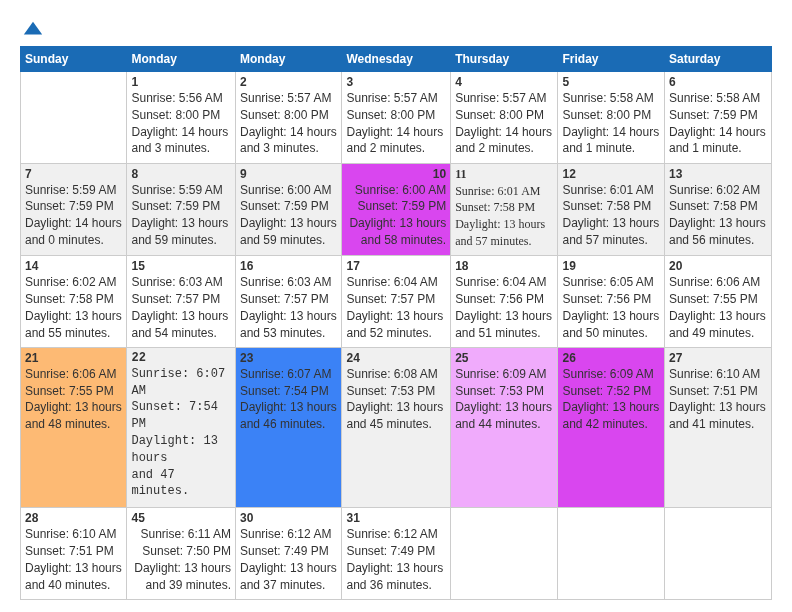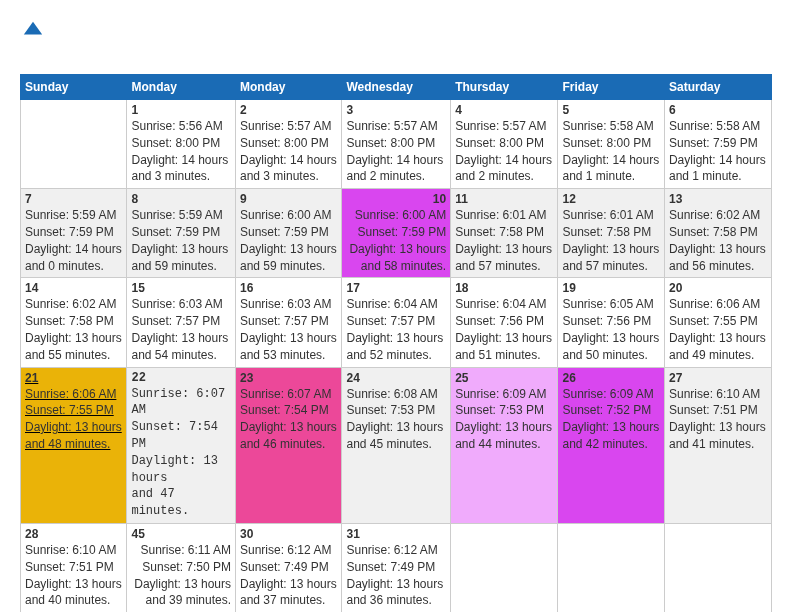--- a/index.html
+++ b/index.html
@@ -54,21 +54,20 @@
     .location-title {
       font-size: 16px;
       color: #333;
       font-weight: normal;
     }
     .calendar-table {
       width: 100%;
       border-collapse: collapse;
       flex: 1;
       font-size: 10.5px;
-      margin-top: 28px;
     }
     .calendar-table th {
       background: #1a6bb5;
       color: #fff;
       padding: 5px 4px;
       text-align: left;
       font-size: 12px;
       font-weight: bold;
       border: 1px solid #1a6bb5;
     }
@@ -199,21 +198,21 @@
 Daylight: 13 hours
 and 59 minutes.</div>
           </td>
           <td style="background: #d946ef; text-align: right;">
             <span class="day-number">10</span>
             <div class="day-info" style="white-space: pre-line;">Sunrise: 6:00 AM
 Sunset: 7:59 PM
 Daylight: 13 hours
 and 58 minutes.</div>
           </td>
-          <td style="background: rgb(240, 240, 240);">
+          <td style="background: rgb(240, 240, 240); font-family: Liberation Serif, serif;">
             <span class="day-number">11</span>
             <div class="day-info" style="white-space: pre-line;">Sunrise: 6:01 AM
 Sunset: 7:58 PM
 Daylight: 13 hours
 and 57 minutes.</div>
           </td>
           <td style="background: rgb(240, 240, 240);">
             <span class="day-number">12</span>
             <div class="day-info" style="white-space: pre-line;">Sunrise: 6:01 AM
 Sunset: 7:58 PM
@@ -273,35 +272,35 @@
           </td>
           <td>
             <span class="day-number">20</span>
             <div class="day-info" style="white-space: pre-line;">Sunrise: 6:06 AM
 Sunset: 7:55 PM
 Daylight: 13 hours
 and 49 minutes.</div>
           </td>
         </tr>
         <tr>
-          <td style="background: #eab308; text-decoration: underline;">
+          <td style="background: #fdba74;">
             <span class="day-number">21</span>
             <div class="day-info" style="white-space: pre-line;">Sunrise: 6:06 AM
 Sunset: 7:55 PM
 Daylight: 13 hours
 and 48 minutes.</div>
           </td>
           <td style="background: rgb(240, 240, 240); font-family: Liberation Mono, monospace;">
             <span class="day-number">22</span>
             <div class="day-info" style="white-space: pre-line;">Sunrise: 6:07 AM
 Sunset: 7:54 PM
 Daylight: 13 hours
 and 47 minutes.</div>
           </td>
-          <td style="background: #ec4899;">
+          <td style="background: #3b82f6;">
             <span class="day-number">23</span>
             <div class="day-info" style="white-space: pre-line;">Sunrise: 6:07 AM
 Sunset: 7:54 PM
 Daylight: 13 hours
 and 46 minutes.</div>
           </td>
           <td style="background: rgb(240, 240, 240);">
             <span class="day-number">24</span>
             <div class="day-info" style="white-space: pre-line;">Sunrise: 6:08 AM
 Sunset: 7:53 PM

